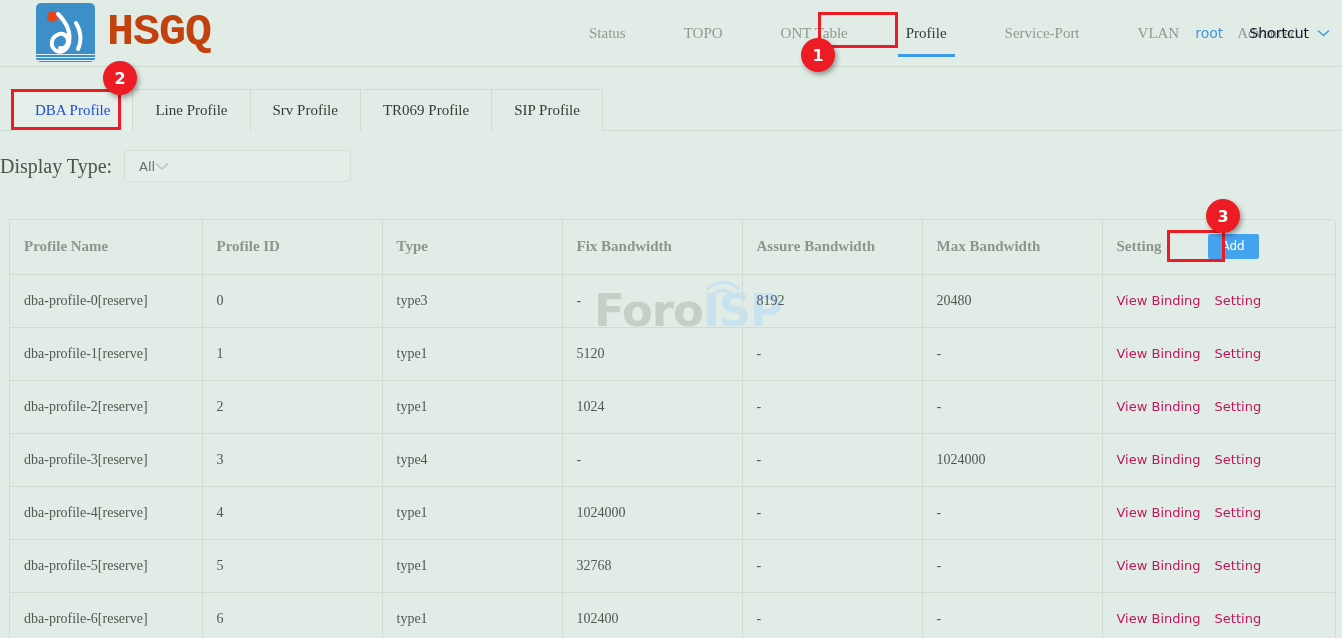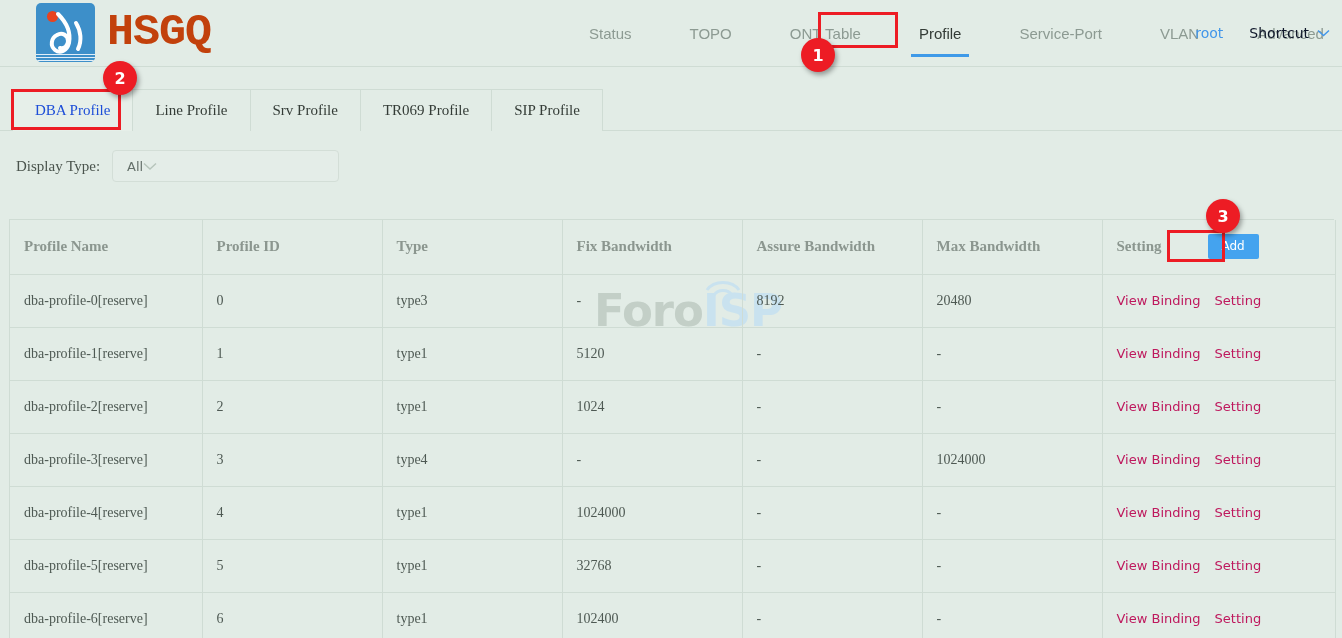--- a/index.html
+++ b/index.html
@@ -48,21 +48,21 @@
     letter-spacing: -1px;
     color: #c2410c;
     line-height: 1;
   }
 
   .nav {
     position: absolute; left: 560px; top: 0; height: 66px;
     display: flex; align-items: center;
   }
   .nav-item {
-    font-family: Liberation Sans, sans-serif;
+    font-family: Liberation Serif, serif;
     font-size: 15px;
     color: #8c9a92;
     padding: 0 0;
     margin: 0 29px;
     position: relative;
     height: 66px;
     display: flex; align-items: center;
     cursor: pointer;
     white-space: nowrap;
     text-align: center;
@@ -116,23 +116,22 @@
   }
   .tab:last-child { border-right: none; }
   .tab.active { color: #1d4ed8; background: #e6efe9; }
 
   
   .filter-row {
     position: absolute; left: 0; top: 150px; width: 100%;
     display: flex; align-items: center;
   }
   .filter-label {
-    margin-left: 16px;
     font-family: "Liberation Serif", serif;
-    font-size: 15px; color: #4a544d;
+    font-size: 20px; color: #4a544d;
   }
   .select {
     margin-left: 12px;
     width: 227px; height: 32px;
     border: 1px solid #d3ded7; border-radius: 4px;
     background: #e4ede8;
     display: flex; align-items: center; justify-content: flex-start;
     padding: 0 10px 0 14px;
     cursor: pointer;
   }

